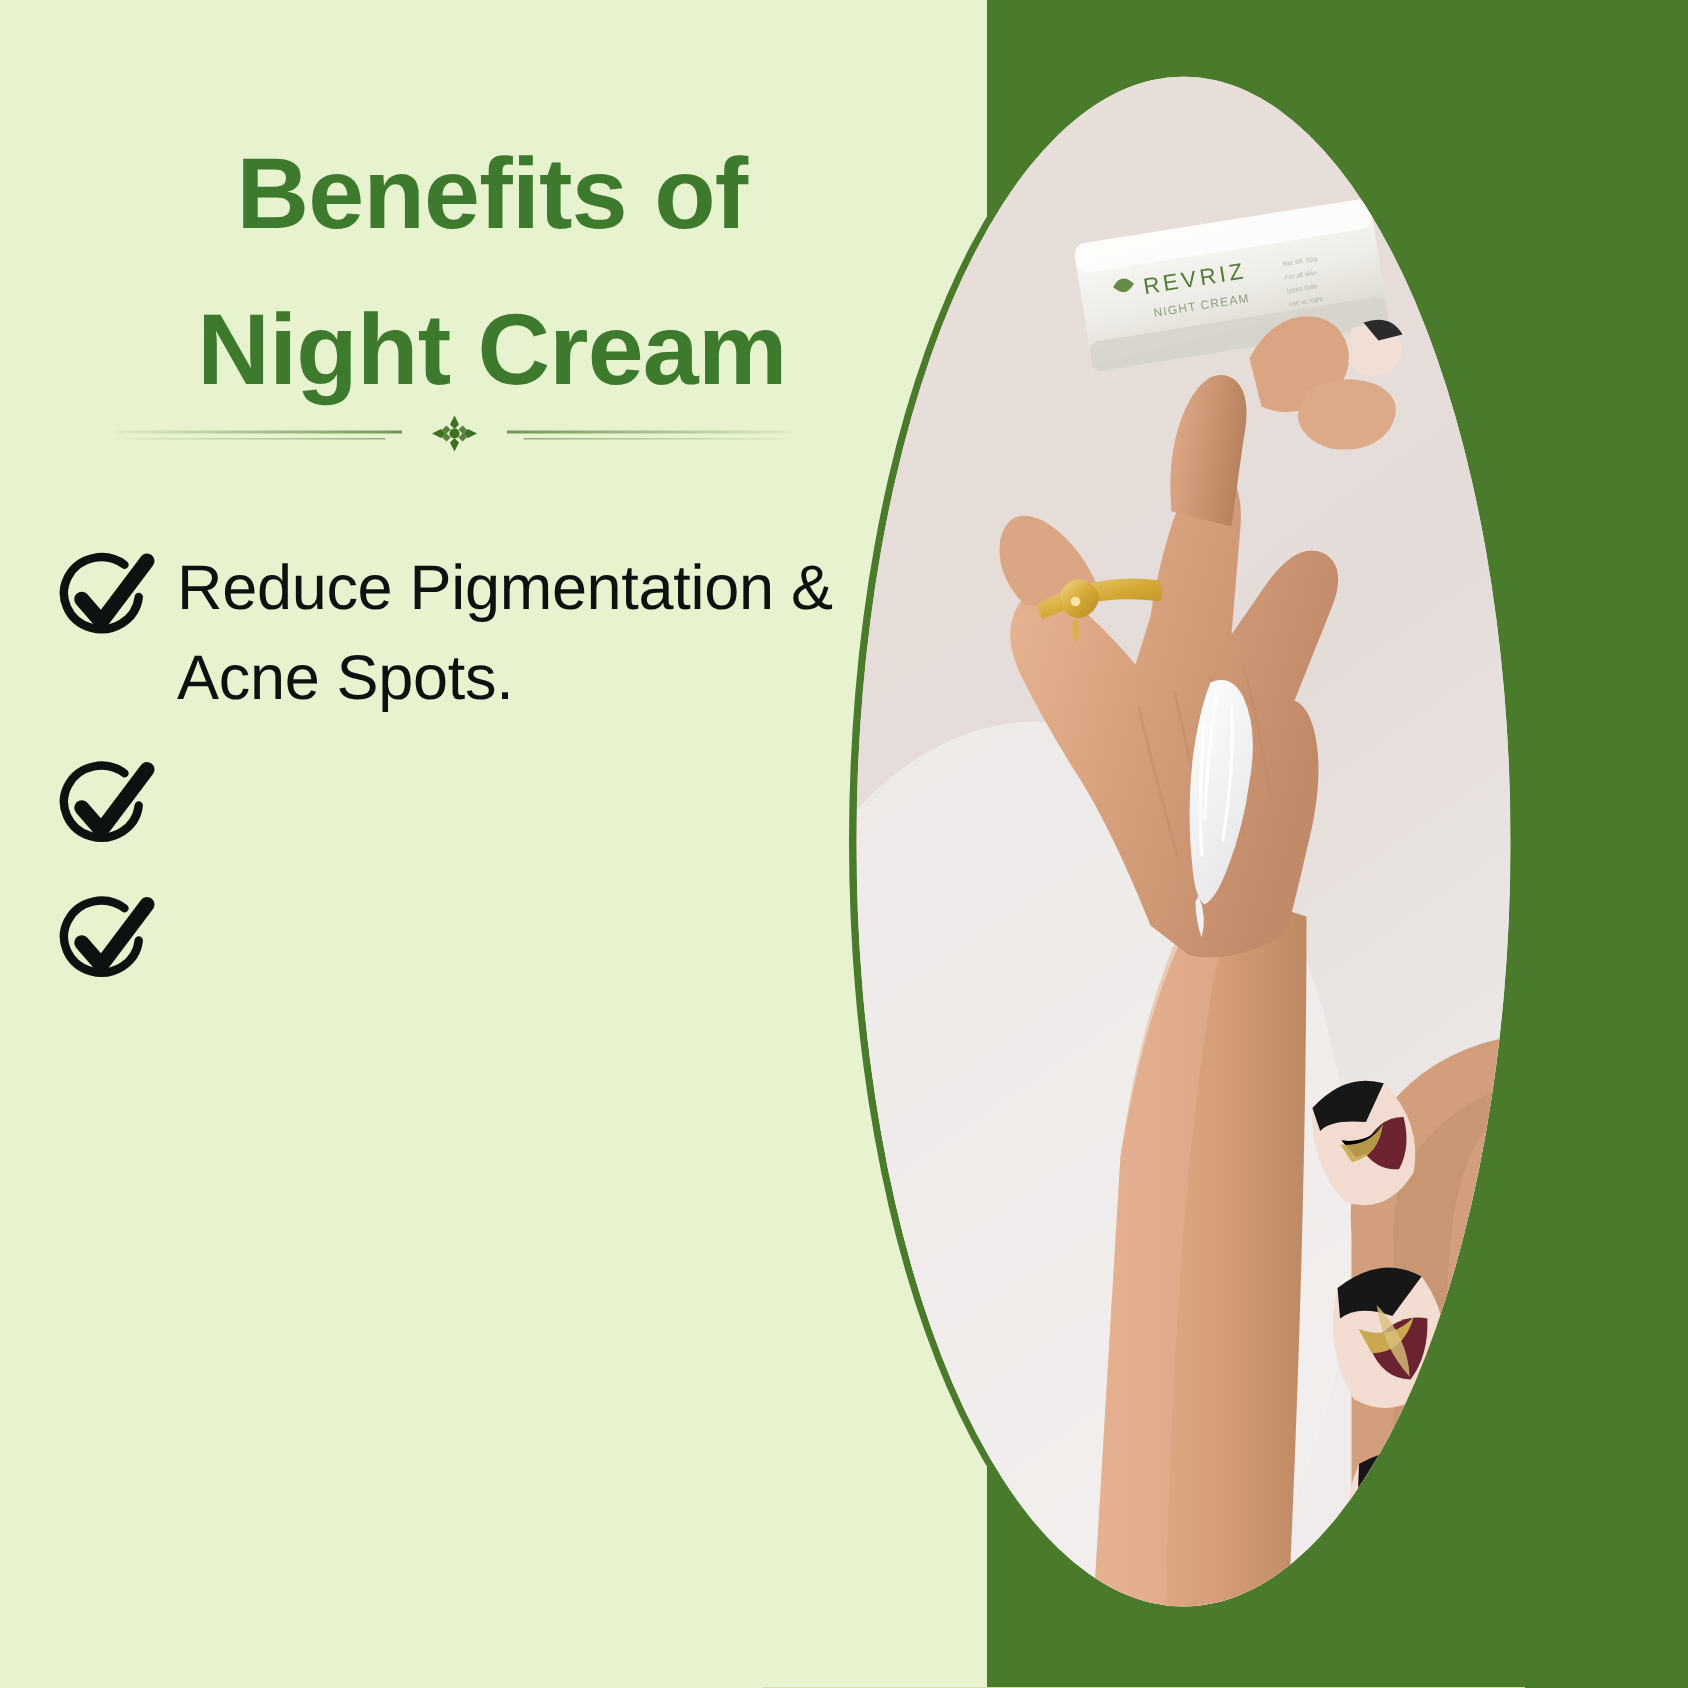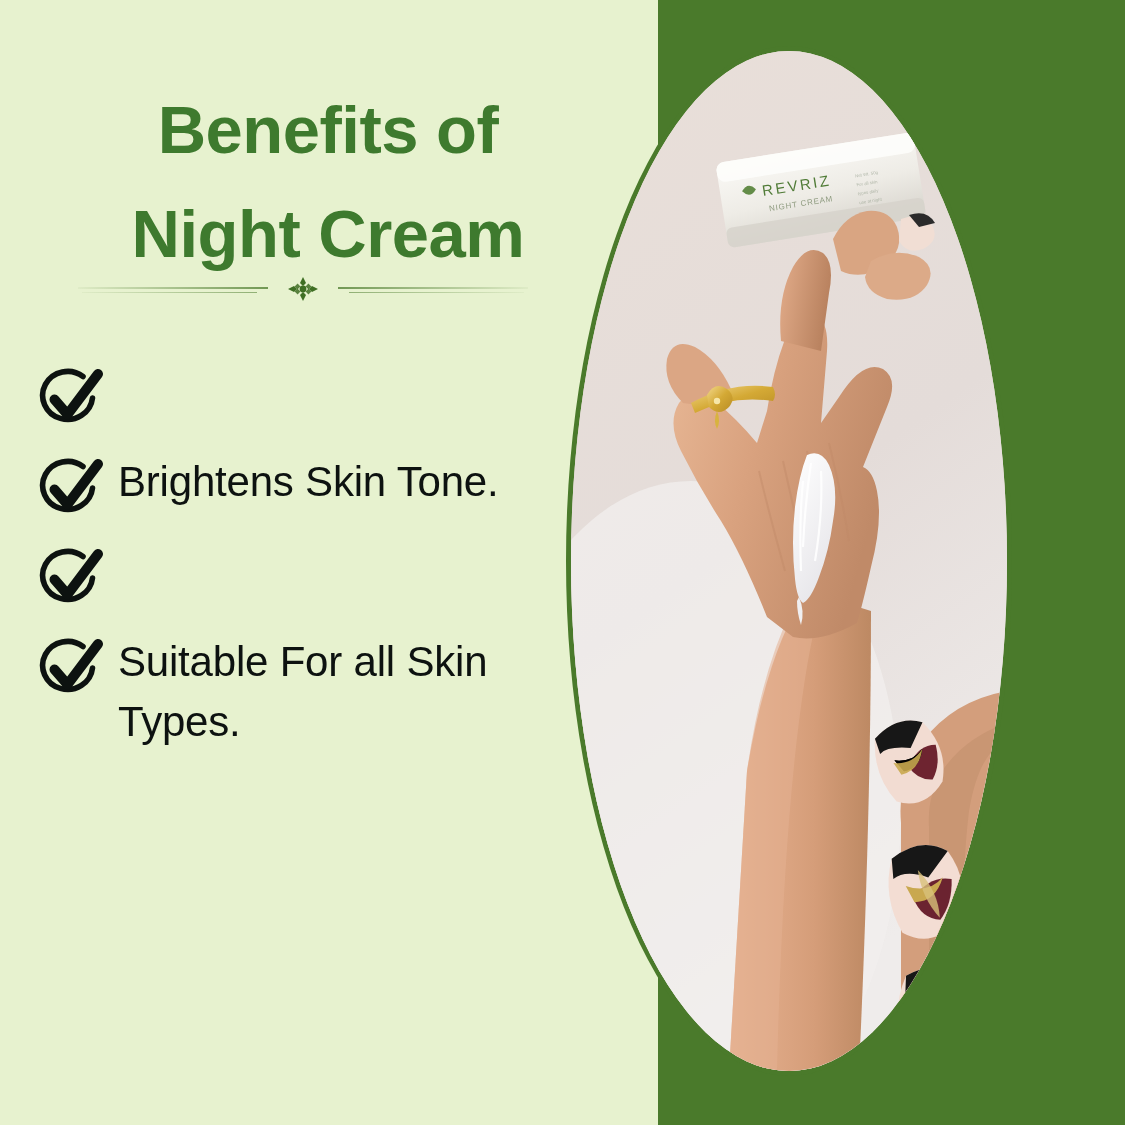--- a/index.html
+++ b/index.html
@@ -122,50 +122,41 @@
 
   <div class="benefits">
 
     <div class="benefit">
       <span class="check">
         <svg viewBox="0 0 68 64">
           <path d="M47 8.5 A25 24 0 1 0 56.5 30" fill="none" stroke="#0d1210" stroke-width="5.6" stroke-linecap="round"></path>
           <path d="M18.5 31.5 L31.5 46.5 L62 6" fill="none" stroke="#0d1210" stroke-width="10" stroke-linecap="round" stroke-linejoin="round"></path>
         </svg>
       </span>
+      <span class="btext">Reduce Pigmentation &amp; Acne Spots.</span>
     </div>
 
     <div class="benefit">
       <span class="check">
         <svg viewBox="0 0 68 64">
           <path d="M47 8.5 A25 24 0 1 0 56.5 30" fill="none" stroke="#0d1210" stroke-width="5.6" stroke-linecap="round"></path>
           <path d="M18.5 31.5 L31.5 46.5 L62 6" fill="none" stroke="#0d1210" stroke-width="10" stroke-linecap="round" stroke-linejoin="round"></path>
         </svg>
       </span>
-      <span class="btext">Brightens Skin Tone.</span>
     </div>
 
     <div class="benefit">
       <span class="check">
         <svg viewBox="0 0 68 64">
           <path d="M47 8.5 A25 24 0 1 0 56.5 30" fill="none" stroke="#0d1210" stroke-width="5.6" stroke-linecap="round"></path>
           <path d="M18.5 31.5 L31.5 46.5 L62 6" fill="none" stroke="#0d1210" stroke-width="10" stroke-linecap="round" stroke-linejoin="round"></path>
         </svg>
       </span>
     </div>
 
-    <div class="benefit">
-      <span class="check">
-        <svg viewBox="0 0 68 64">
-          <path d="M47 8.5 A25 24 0 1 0 56.5 30" fill="none" stroke="#0d1210" stroke-width="5.6" stroke-linecap="round"></path>
-          <path d="M18.5 31.5 L31.5 46.5 L62 6" fill="none" stroke="#0d1210" stroke-width="10" stroke-linecap="round" stroke-linejoin="round"></path>
-        </svg>
-      </span>
-      <span class="btext">Suitable For all Skin Types.</span>
-    </div>
 
   </div>
 
   <div class="oval">
     <div class="photo">
       <svg viewBox="0 0 436 1020" preserveAspectRatio="xMidYMid slice">
         <defs>
           <linearGradient id="bgGrad" x1="0" y1="0" x2="0.3" y2="1">
             <stop offset="0%" stop-color="#e9dfd9"></stop>
             <stop offset="55%" stop-color="#e4dcd9"></stop>

